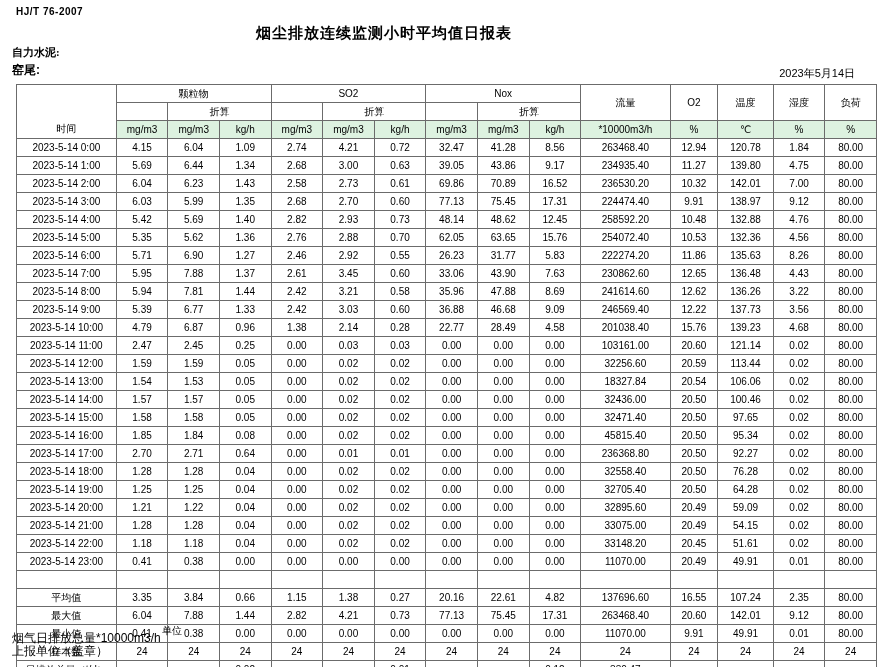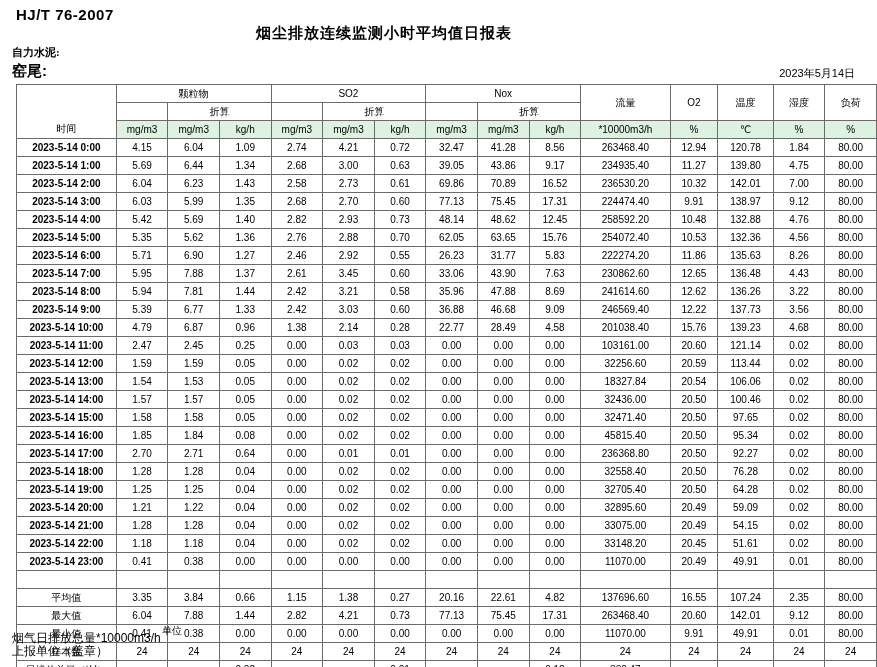--- a/index.html
+++ b/index.html
@@ -7,35 +7,35 @@
     width:877px;height:667px;
     background:#ffffff;
     font-family:"Liberation Sans","DejaVu Sans",sans-serif;
     font-size:10px;
     color:#000;
     position:relative;
     overflow:hidden;
   }
   .std-code{
     position:absolute;left:16px;top:6px;
-    font-size:15px;font-weight:bold;letter-spacing:0.5px;
+    font-size:10px;font-weight:bold;letter-spacing:0.5px;
   }
   .doc-title{
     position:absolute;left:0;top:24px;width:768px;
     text-align:center;
     font-size:15px;font-weight:bold;
     letter-spacing:1px;
   }
   .company{
     position:absolute;left:12px;top:45px;
     font-size:11px;font-weight:bold;font-family:Liberation Serif, serif;
   }
   .kiln{
     position:absolute;left:12px;top:62px;
-    font-size:15px;font-weight:bold;
+    font-size:12px;font-weight:bold;
   }
   .report-date{
     position:absolute;right:22px;top:66px;
     font-size:11px;
   }
   table.main{
     position:absolute;left:16px;top:84px;
     border-collapse:collapse;
     table-layout:fixed;
     font-size:10px;
@@ -44,21 +44,21 @@
     border:1px solid #6b6b6b;
     padding:0;
     height:17px;
     text-align:center;
     vertical-align:middle;
     white-space:nowrap;
     overflow:hidden;
   }
   .hdr-group{font-weight:normal;font-size:10px;}
   .unit-row td{background:#ddf2e0;height:17px;}
-  .time-label{font-weight:bold;}
+  .time-label{font-weight:normal;}
   .blank-row td{height:9px;border-left:1px solid #6b6b6b;border-right:1px solid #6b6b6b;border-top:1px solid #6b6b6b;border-bottom:1px solid #6b6b6b;}
   .footer-note{
     position:absolute;left:12px;top:632px;
     font-size:12px;line-height:13px;
   }
   .footer-unit{
     position:absolute;left:162px;top:624px;
     font-size:10px;
   }
   

